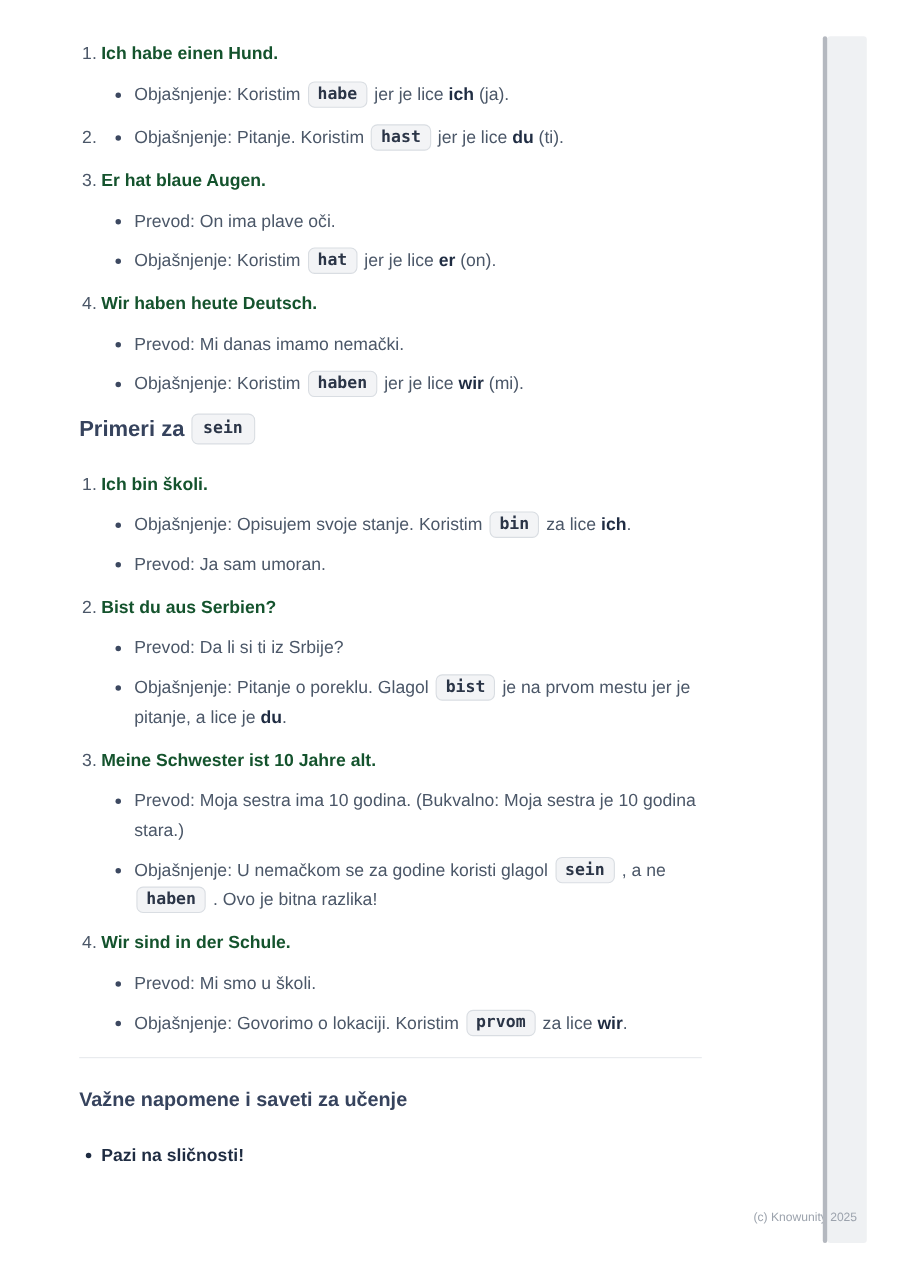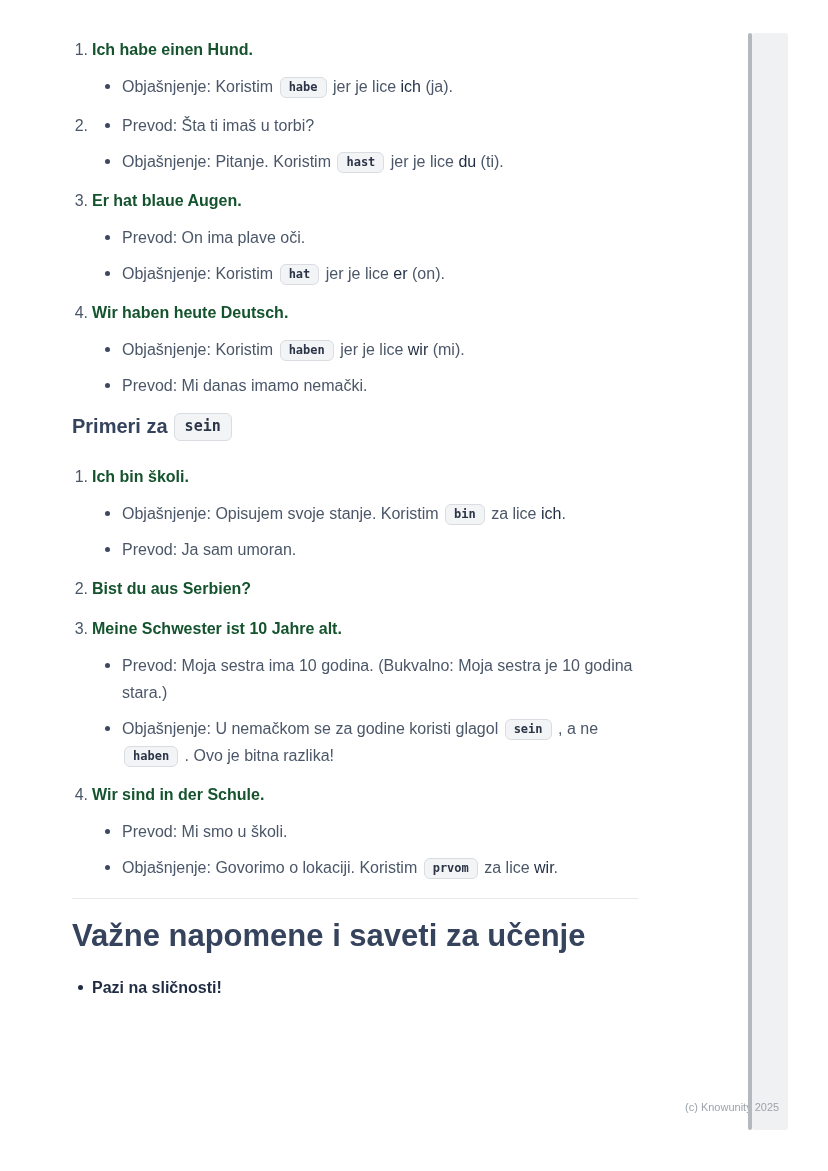--- a/index.html
+++ b/index.html
@@ -25,31 +25,31 @@
   ul.points>li{position:relative;padding-left:30px;margin-top:9px;line-height:27px;}
   ul.points>li::before{
     content:"";position:absolute;left:13px;top:11px;width:5px;height:5px;border-radius:50%;
     background:#3c4860;
   }
   
   code.chip{
     display:inline-block;background:#f3f4f6;border:1px solid #d9dde2;border-radius:6px;
     padding:3px 8px 4px;margin:0 2px;line-height:1;vertical-align:1px;
     font-family:"DejaVu Sans Mono","Liberation Mono",monospace;
-    font-size:12px;font-weight:700;color:#2b3547;
+    font-size:15px;font-weight:700;color:#2b3547;
   }
-  strong.em{font-weight:400;color:#1f2c42;}
+  strong.em{font-weight:700;color:#1f2c42;}
   
   h3.sub-heading{
     margin:10px 0 22px 0;font-size:20px;line-height:30px;font-weight:700;color:#36435d;
   }
   h3.sub-heading code.chip{font-size:15px;padding:5px 10px 6px;margin-left:6px;vertical-align:2px;}
   hr.rule{border:none;border-top:1px solid #e7e9ed;margin:17px 0 0 0;}
   h2.section-heading{
-    margin:21px 0 22px 0;font-size:31px;line-height:32px;font-weight:700;color:#36435d;
+    margin:21px 0 22px 0;font-size:18px;line-height:32px;font-weight:700;color:#36435d;
   }
   
   ul.notes{list-style:none;margin:0;padding:0;}
   ul.notes>li{position:relative;padding-left:20px;}
   ul.notes>li::before{
     content:"";position:absolute;left:6px;top:11px;width:5px;height:5px;border-radius:50%;
     background:#1f2c42;
   }
   .note-title{font-weight:700;color:#1f2c42;line-height:27px;}
   
@@ -74,54 +74,57 @@
 
   <ol class="examples" id="haben-list">
       <li>
         <div class="sentence">Ich habe einen Hund.</div>
         <ul class="points">
           <li><span>Objašnjenje: Koristim </span><code class="chip">habe</code><span> jer je lice </span><strong class="em">ich</strong><span> (ja).</span></li>
         </ul>
       </li>
       <li>
         <ul class="points">
-          <li><span>Prevod: Šta ti imaš u torbi?</span></li>
           <li><span>Objašnjenje: Pitanje. Koristim </span><code class="chip">hast</code><span> jer je lice </span><strong class="em">du</strong><span> (ti).</span></li>
         </ul>
       </li>
       <li>
         <div class="sentence">Er hat blaue Augen.</div>
         <ul class="points">
           <li><span>Prevod: On ima plave oči.</span></li>
           <li><span>Objašnjenje: Koristim </span><code class="chip">hat</code><span> jer je lice </span><strong class="em">er</strong><span> (on).</span></li>
         </ul>
       </li>
       <li>
         <div class="sentence">Wir haben heute Deutsch.</div>
         <ul class="points">
+          <li><span>Prevod: Mi danas imamo nemački.</span></li>
           <li><span>Objašnjenje: Koristim </span><code class="chip">haben</code><span> jer je lice </span><strong class="em">wir</strong><span> (mi).</span></li>
-          <li><span>Prevod: Mi danas imamo nemački.</span></li>
         </ul>
       </li>
     </ol>
 
   <h3 class="sub-heading">
     <span>Primeri za</span><code class="chip">sein</code>
   </h3>
 
   <ol class="examples" id="sein-list">
       <li>
         <div class="sentence">Ich bin školi.</div>
         <ul class="points">
           <li><span>Objašnjenje: Opisujem svoje stanje. Koristim </span><code class="chip">bin</code><span> za lice </span><strong class="em">ich</strong><span>.</span></li>
           <li><span>Prevod: Ja sam umoran.</span></li>
         </ul>
       </li>
       <li>
         <div class="sentence">Bist du aus Serbien?</div>
+        <ul class="points">
+          <li><span>Prevod: Da li si ti iz Srbije?</span></li>
+          <li><span>Objašnjenje: Pitanje o poreklu. Glagol </span><code class="chip">bist</code><span> je na prvom mestu jer je pitanje, a lice je </span><strong class="em">du</strong><span>.</span></li>
+        </ul>
       </li>
       <li>
         <div class="sentence">Meine Schwester ist 10 Jahre alt.</div>
         <ul class="points">
           <li><span>Prevod: Moja sestra ima 10 godina. (Bukvalno: Moja sestra je 10 godina stara.)</span></li>
           <li><span>Objašnjenje: U nemačkom se za godine koristi glagol </span><code class="chip">sein</code><span> , a ne </span><code class="chip">haben</code><span> . Ovo je bitna razlika!</span></li>
         </ul>
       </li>
       <li>
         <div class="sentence">Wir sind in der Schule.</div>

